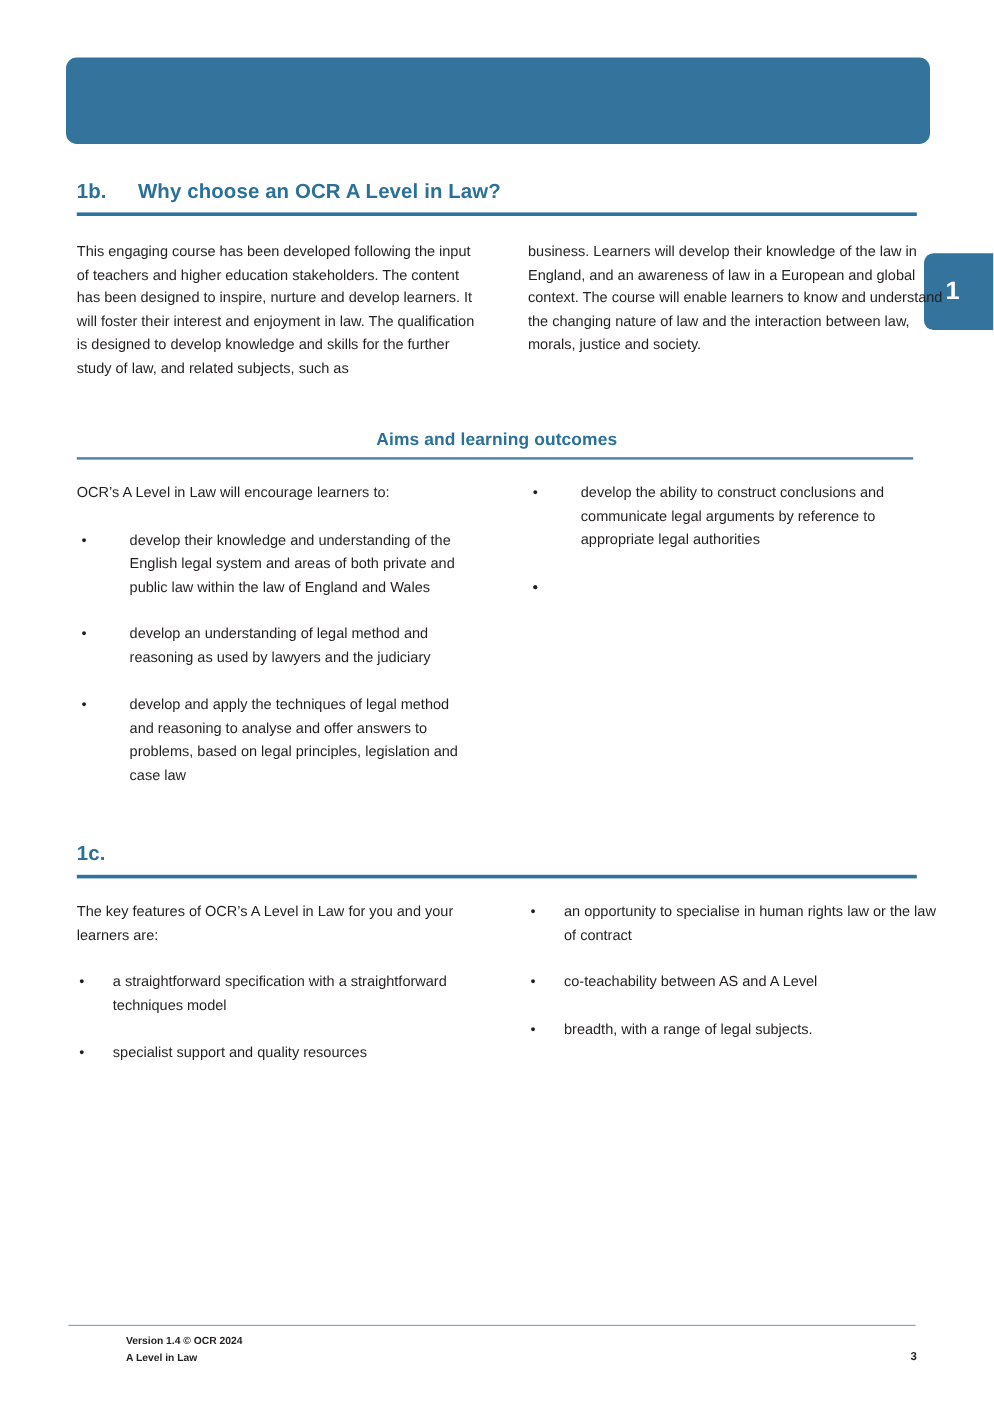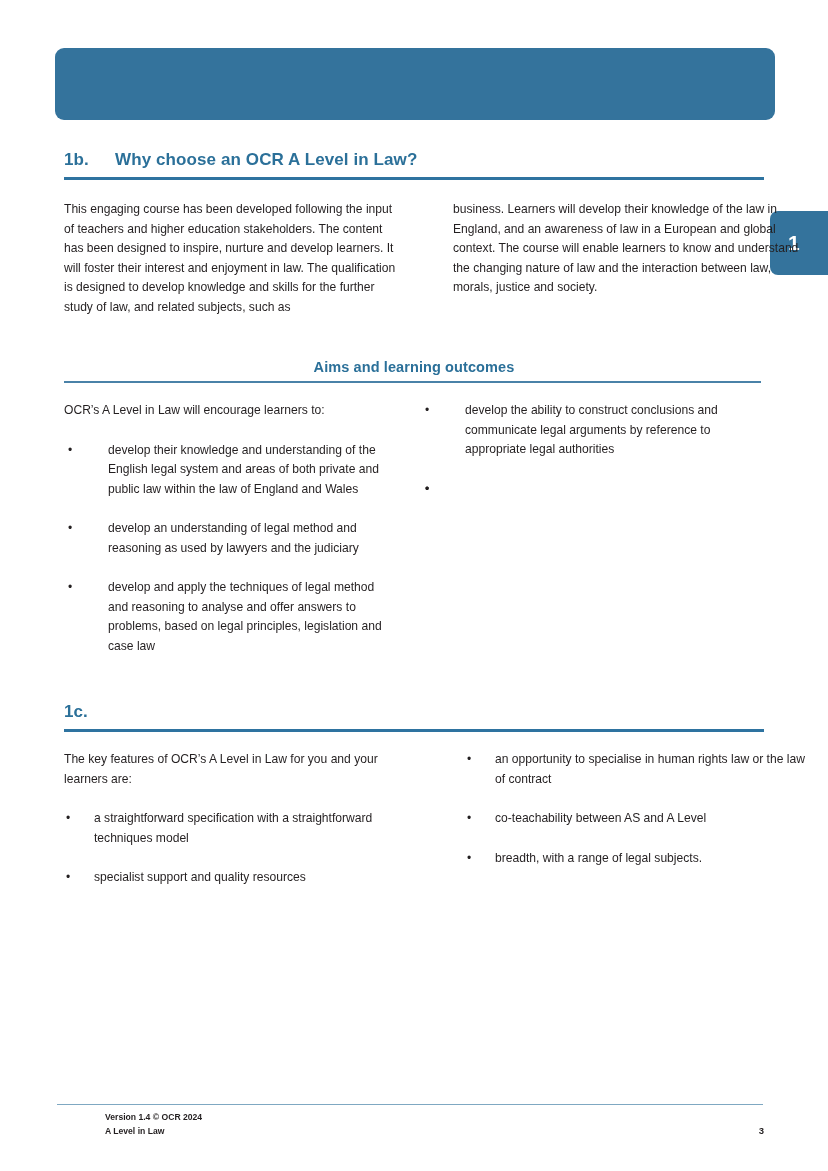--- a/index.html
+++ b/index.html
@@ -101,21 +101,21 @@
   
   .cols {
     display: flex;
     gap: 0px;
   }
   .col {
     width: 333px;
     flex: 0 0 333px;
   }
   .col.right {
-    margin-left: 24px;
+    margin-left: 43px;
     width: 346px;
     flex: 0 0 346px;
   }
 
   p.body {
     margin: 0;
     font-size: 12.1px;
     line-height: 19.5px;
     color: #231f20;
   }
@@ -193,21 +193,21 @@
 
   <div class="content">
 
     <div>
       <div class="sec-head">
         <span class="num">1b.</span>
         <span>Why choose an OCR A Level in Law?</span>
       </div>
       <div class="rule-thick"></div>
 
-      <div class="cols" style="margin-top:20px;gap:32px;">
+      <div class="cols" style="margin-top:20px;">
         <div class="col">
           <p class="body">This engaging course has been developed following the input of teachers and higher education stakeholders. The content has been designed to inspire, nurture and develop learners. It will foster their interest and enjoyment in law. The qualification is designed to develop knowledge and skills for the further study of law, and related subjects, such as</p>
         </div>
         <div class="col right">
           <p class="body">business. Learners will develop their knowledge of the law in England, and an awareness of law in a European and global context. The course will enable learners to know and understand the changing nature of law and the interaction between law, morals, justice and society.</p>
         </div>
       </div>
 
       <div style="margin-top:42px;">
         <div class="sub-head">Aims and learning outcomes</div>
@@ -251,21 +251,21 @@
         </div>
       </div>
     </div>
 
     <div style="margin-top:46px;">
       <div class="sec-head">
         <span class="num">1c.</span>
       </div>
       <div class="rule-thick"></div>
 
-      <div class="cols" style="margin-top:18px;gap:44px;">
+      <div class="cols" style="margin-top:18px;">
 
         <div class="col">
           <p class="body">The key features of OCR’s A Level in Law for you and your learners are:</p>
           <ul class="bullets indent-narrow" style="margin-top:0px;">
             <li>
               <span class="dot">•</span>
               <span>a straightforward specification with a straightforward techniques model</span>
             </li>
             <li>
               <span class="dot">•</span>

